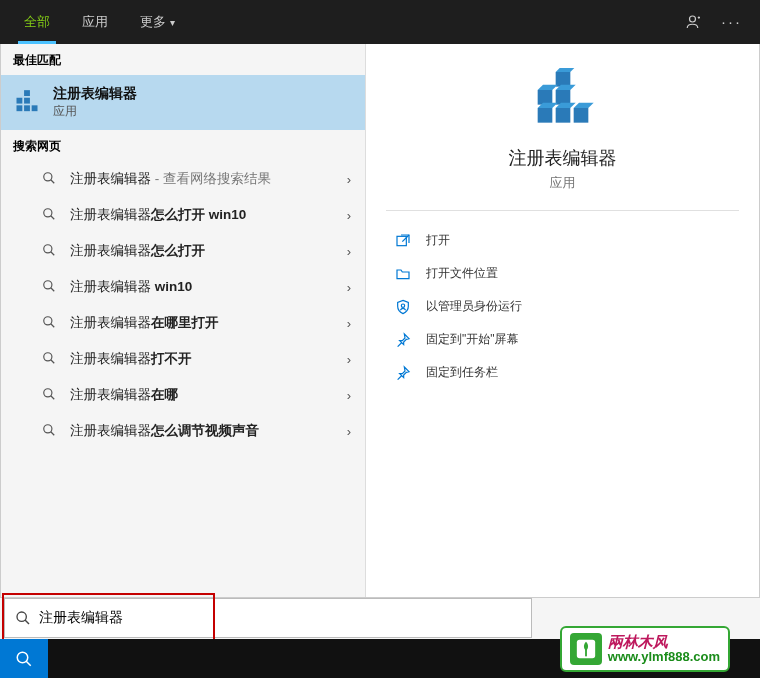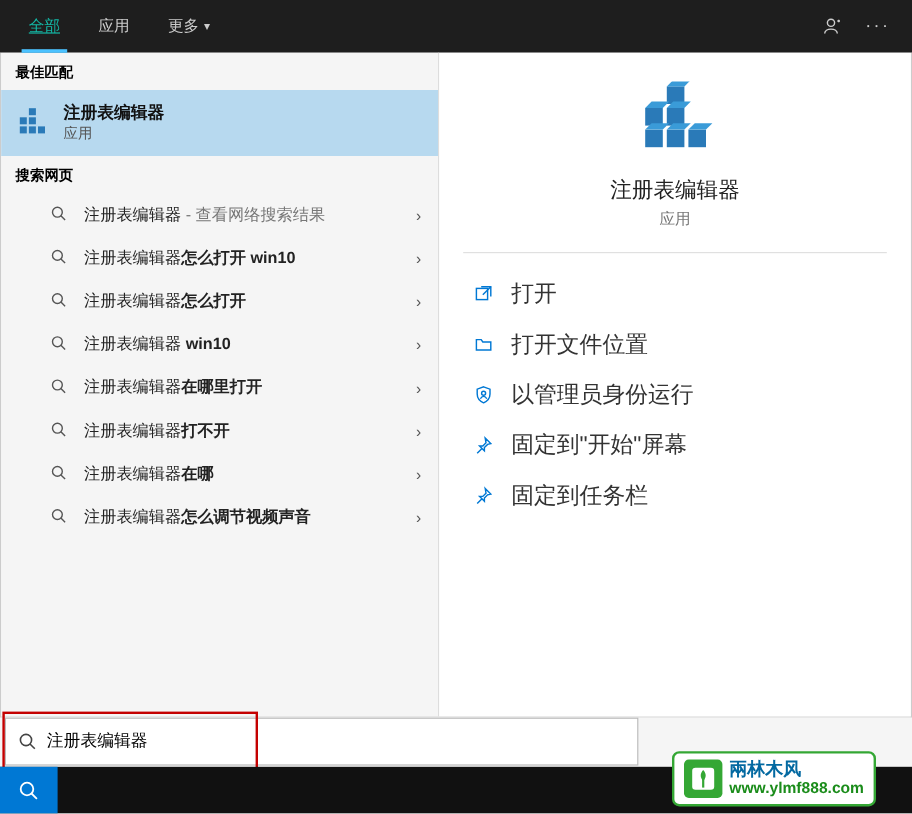--- a/index.html
+++ b/index.html
@@ -25,22 +25,21 @@
   padding: 0 16px;
   height: 100%;
   display: flex;
   align-items: center;
   font-size: 13px;
   color: #ccc;
   cursor: pointer;
   position: relative;
 }
 .tab.active {
-  color: #14b8a6;
-  text-decoration: underline;
+  color: #84cc16;
 }
 .tab.active::after {
   content: "";
   position: absolute;
   bottom: 0;
   left: 10px;
   right: 10px;
   height: 3px;
   background: #4cc2ff;
 }
@@ -120,21 +119,21 @@
 .preview-title { font-size:18px; color:#222; margin-bottom:4px;}
 .preview-sub { font-size:13px; color:#777;}
 .actions {
   padding: 14px 20px;
   display:flex; flex-direction:column; gap:2px;
 }
 .action {
   display:flex; align-items:center;
   padding: 7px 8px;
   cursor:pointer;
-  font-size:19px; color:#333;
+  font-size:12px; color:#333;
   border-radius:2px;
 }
 .action .aicon {
   width:18px; margin-right:14px; color:#0078d4;
   display:flex; align-items:center; justify-content:center;
 }
 
 .bottom-area {
   position: relative;
   height: 80px;
@@ -191,21 +190,21 @@
   right: 30px;
   bottom: 6px;
 }
 .brand-logo {
   width:32px; height:32px;
   background:#34a734;
   border-radius:4px;
   display:flex;align-items:center;justify-content:center;
 }
 .brand-text { display:flex; flex-direction:column; line-height:1.1;}
-.brand-text .cn { font-size:15px; font-weight:700; color:#0369a1;}
+.brand-text .cn { font-size:15px; font-weight:700; font-style:italic; color:#be185d;}
 .brand-text .url { font-size:13px; font-weight:700; color:#1a8c1a;}
 svg { display:block;}
 </style>
 </head>
 <body>
 
 <div class="topbar">
   <div class="tabs">
     <div class="tab active">
         <span>全部</span>

